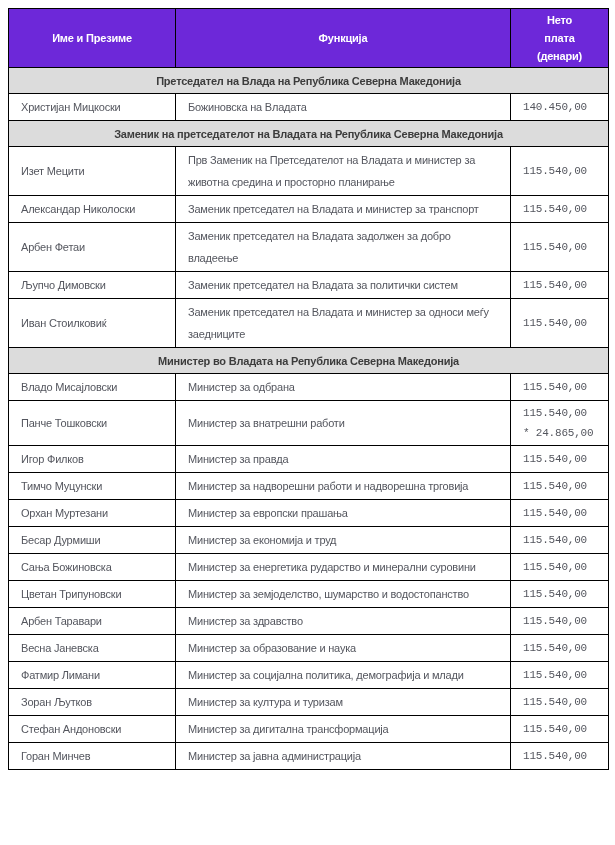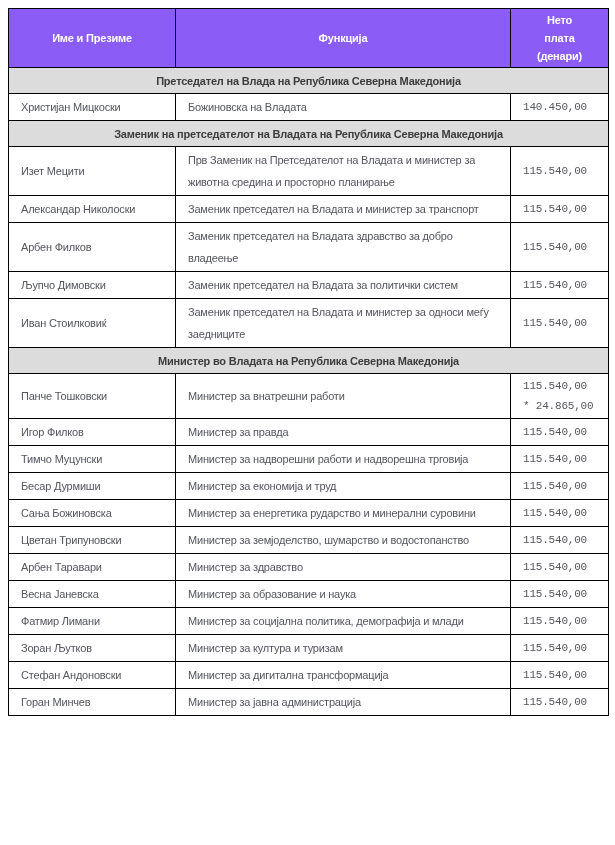--- a/index.html
+++ b/index.html
@@ -29,21 +29,21 @@
   table.salary-table th,
   table.salary-table td {
     border: 1px solid #000000;
     font-size: 11px;
     letter-spacing: -0.2px;
     vertical-align: middle;
     box-sizing: border-box;
   }
 
   thead th {
-    background: #8b5cf6;
+    background: #6d28d9;
     color: #ffffff;
     font-weight: bold;
     text-align: center;
     height: 54px;
     padding: 2px 6px;
   }
   thead th.salary-head {
     white-space: pre-line;
     line-height: 1.65;
   }
@@ -110,61 +110,71 @@
     <td class="salary-cell">115.540,00</td>
   </tr>
 
   <tr class="data-row">
     <td>Александар Николоски</td>
     <td>Заменик претседател на Владата и министер за транспорт</td>
     <td class="salary-cell">115.540,00</td>
   </tr>
 
   <tr class="data-row">
-    <td>Арбен Филков</td>
-    <td>Заменик претседател на Владата здравство за добро владеење</td>
+    <td>Арбен Фетаи</td>
+    <td>Заменик претседател на Владата задолжен за добро владеење</td>
     <td class="salary-cell">115.540,00</td>
   </tr>
 
   <tr class="data-row">
     <td>Љупчо Димовски</td>
     <td>Заменик претседател на Владата за политички систем</td>
     <td class="salary-cell">115.540,00</td>
   </tr>
 
   <tr class="data-row">
     <td>Иван Стоилковиќ</td>
     <td>Заменик претседател на Владата и министер за односи меѓу заедниците</td>
     <td class="salary-cell">115.540,00</td>
   </tr>
 
   <tr class="section-row">
     <td colspan="3">Министер во Владата на Република Северна Македонија</td>
   </tr>
 
+  <tr class="data-row">
+    <td>Владо Мисајловски</td>
+    <td>Министер за одбрана</td>
+    <td class="salary-cell">115.540,00</td>
+  </tr>
 
   <tr class="data-row">
     <td>Панче Тошковски</td>
     <td>Министер за внатрешни работи</td>
     <td class="salary-cell">115.540,00
 * 24.865,00</td>
   </tr>
 
   <tr class="data-row">
     <td>Игор Филков</td>
     <td>Министер за правда</td>
     <td class="salary-cell">115.540,00</td>
   </tr>
 
   <tr class="data-row">
     <td>Тимчо Муцунски</td>
     <td>Министер за надворешни работи и надворешна трговија</td>
     <td class="salary-cell">115.540,00</td>
   </tr>
 
+  <tr class="data-row">
+    <td>Орхан Муртезани</td>
+    <td>Министер за европски прашања</td>
+    <td class="salary-cell">115.540,00</td>
+  </tr>
 
 
   <tr class="data-row">
     <td>Бесар Дурмиши</td>
     <td>Министер за економија и труд</td>
     <td class="salary-cell">115.540,00</td>
   </tr>
 
   <tr class="data-row">
     <td>Сања Божиновска</td>

